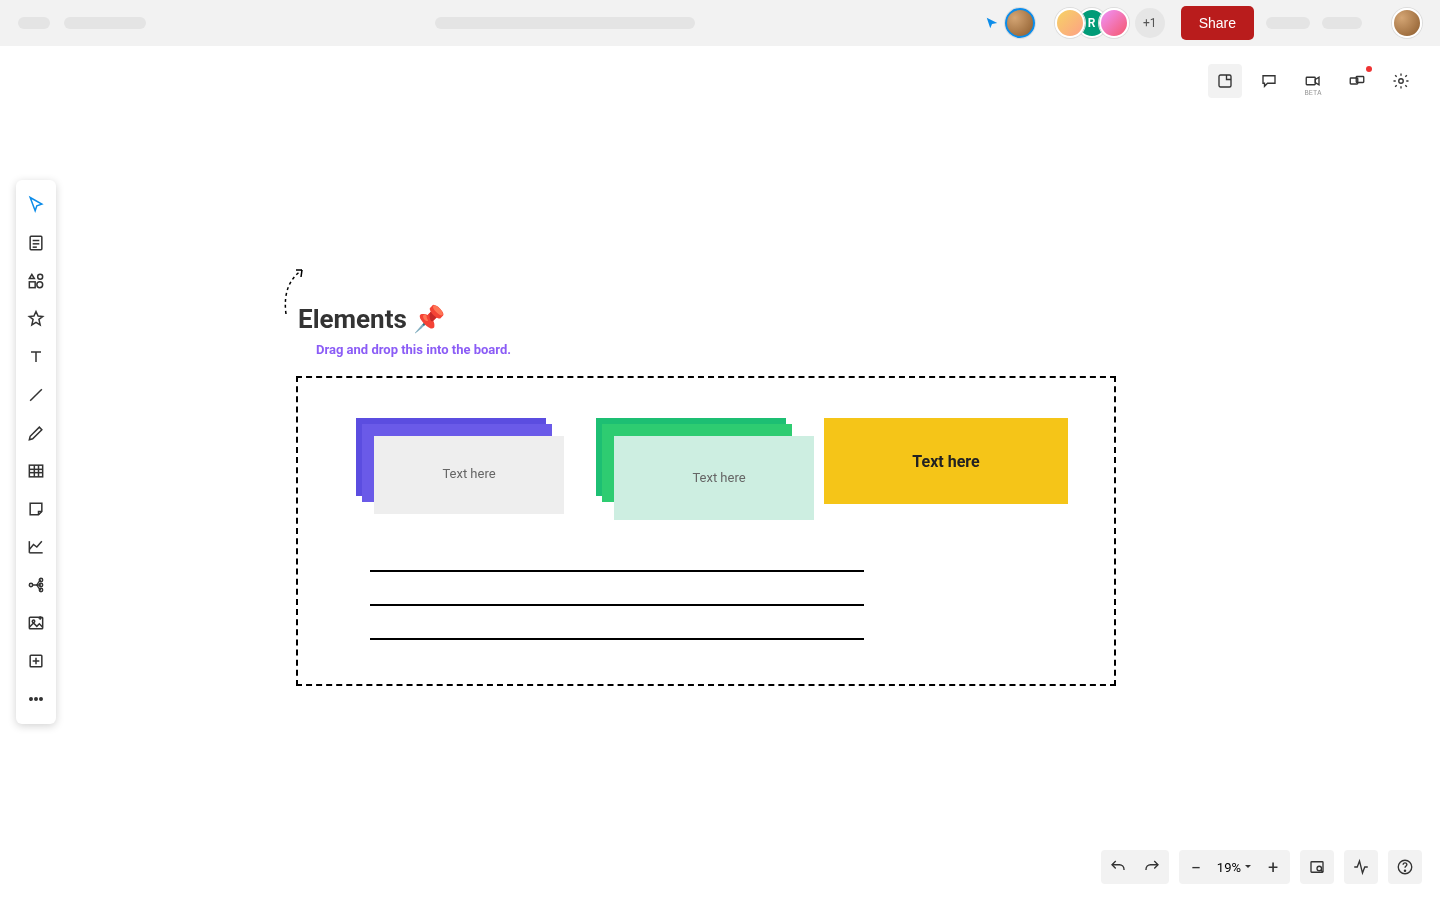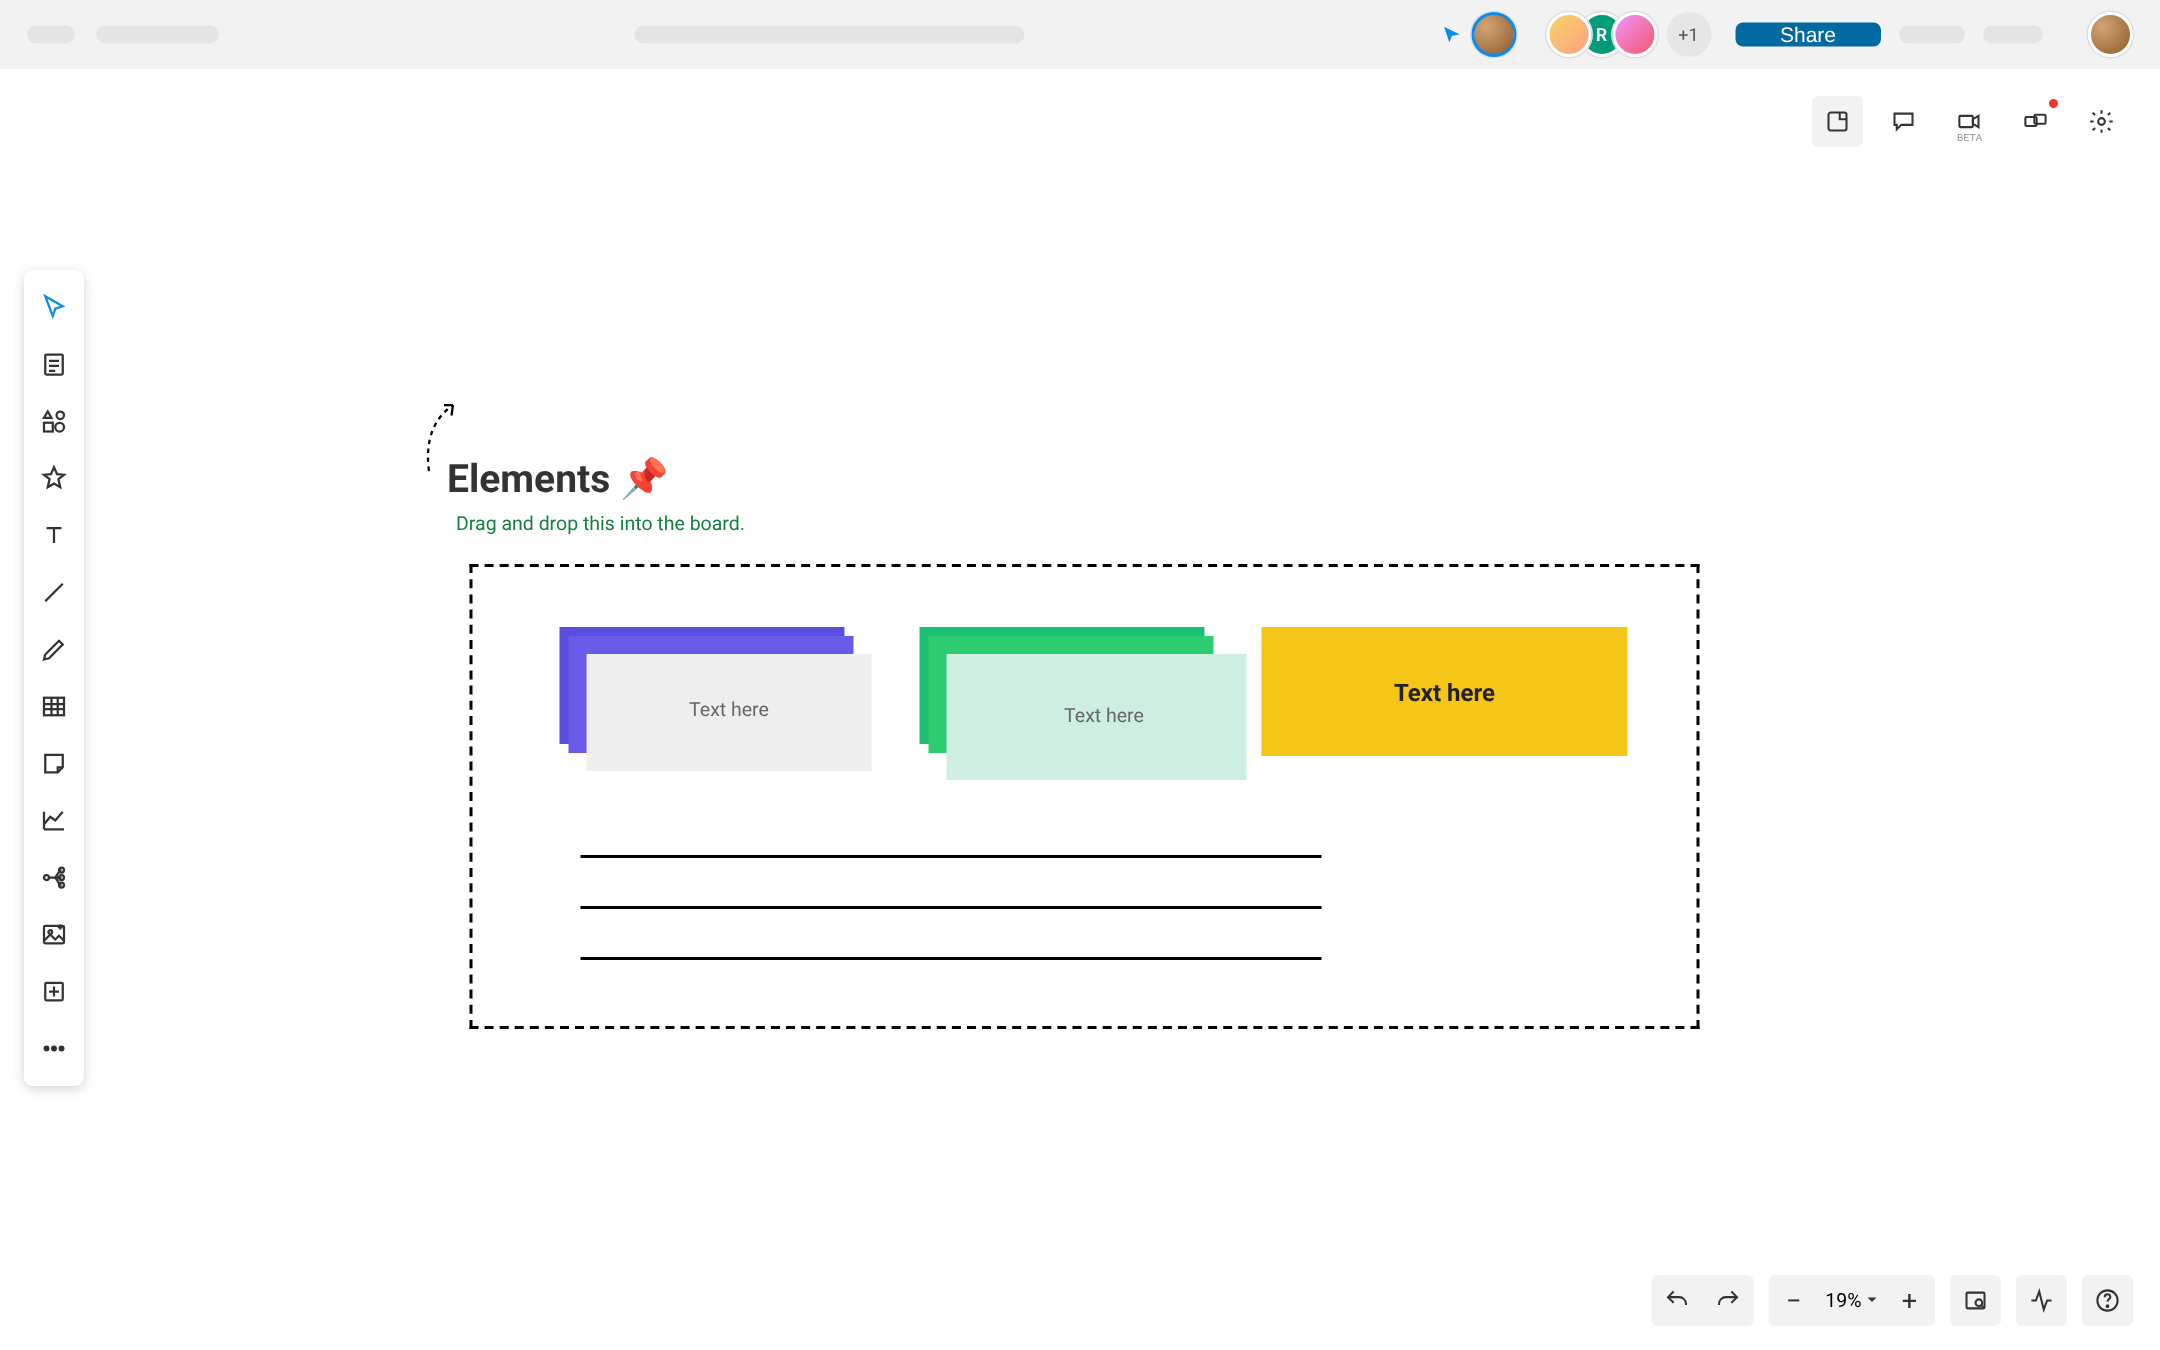--- a/index.html
+++ b/index.html
@@ -21,21 +21,21 @@
   .avatar-stack { display:flex; align-items:center; }
   .avatar-stack .avatar { margin-left:-8px; }
   .avatar-stack .avatar:first-child { margin-left:0; }
   .avatar.a1 { background: linear-gradient(135deg,#f6d365,#fda085); position:relative; overflow:hidden; }
   .avatar.a2 { background:#009b77; }
   .avatar.a3 { background: linear-gradient(135deg,#f093fb,#f5576c); }
   .avatar.far { width:30px;height:30px;border-radius:50%; background: radial-gradient(circle at 30% 30%, #d4a574, #8b5a2b); margin-left:10px; }
 
   .more-badge { width:30px;height:30px;border-radius:50%; background:#e6e6e6; display:flex;align-items:center;justify-content:center; font-size:12px; color:#555; margin-left:6px; margin-right:16px; }
 
-  .share-btn { background:#0369a1; color:#fff; border:none; border-radius:5px; height:16px; padding:0 30px; font-size:14px; font-weight:500; cursor:pointer; }
+  .share-btn { background:#b91c1c; color:#fff; border:none; border-radius:5px; height:34px; padding:0 18px; font-size:14px; font-weight:500; cursor:pointer; }
 
   
   .left-toolbar { position:absolute; left:16px; top:180px; width:40px; background:#fff; border-radius:6px; box-shadow:0 2px 8px rgba(0,0,0,.18); padding:6px 0; display:flex; flex-direction:column; align-items:center; }
   .tool { width:40px; height:38px; display:flex; align-items:center; justify-content:center; cursor:pointer; color:#333; }
   .tool.active { color:#0c8ce9; }
   .tool svg { width:20px; height:20px; stroke:currentColor; fill:none; stroke-width:1.8; }
 
   
   .top-right-bar { position:absolute; right:22px; top:64px; display:flex; gap:10px; }
   .tr-btn { width:34px; height:34px; border-radius:4px; background:#f2f2f2; display:flex; flex-direction:column; align-items:center; justify-content:center; cursor:pointer; position:relative; }
@@ -43,23 +43,23 @@
   .tr-btn svg { width:18px;height:18px; stroke:#333; fill:none; stroke-width:1.8; }
   .beta-tag { font-size:7px; color:#999; position:absolute; bottom:1px;font-family:Liberation Mono, monospace; }
   .red-dot { position:absolute; top:2px; right:2px; width:6px;height:6px;background:#e33;border-radius:50%; }
 
   
   .canvas { position:absolute; inset:46px 0 0 0; }
   .arrow-hint { position:absolute; left:280px; top:218px; width:40px; height:60px; }
   .arrow-hint svg { overflow:visible; }
 
   .heading { position:absolute; left:298px; top:258px; font-size:26px; font-weight:700; color:#333; }
-  .subheading { position:absolute; left:304px; top:296px; font-size:13px; color:#15803d; }
-
-  .dashed-box { position:absolute; left:313px; top:330px; width:820px; height:310px; border:2px dashed #000; }
+  .subheading { position:absolute; left:316px; top:296px; font-size:13px; color:#8b5cf6;font-weight:bold; }
+
+  .dashed-box { position:absolute; left:296px; top:330px; width:820px; height:310px; border:2px dashed #000; }
 
   
   .card-stack { position:absolute; top:40px; }
   .stack1 { left:58px; }
   .stack2 { left:298px; }
   .card-layer { position:absolute; width:190px; height:78px; }
   .card-label { position:absolute; width:190px; text-align:center; font-size:13px; color:#666; }
 
   .card-layer.s1l1 { background:#5b4de0; left:0; top:0; }
   .card-layer.s1l2 { background:#6a5ae8; left:6px; top:6px; }

